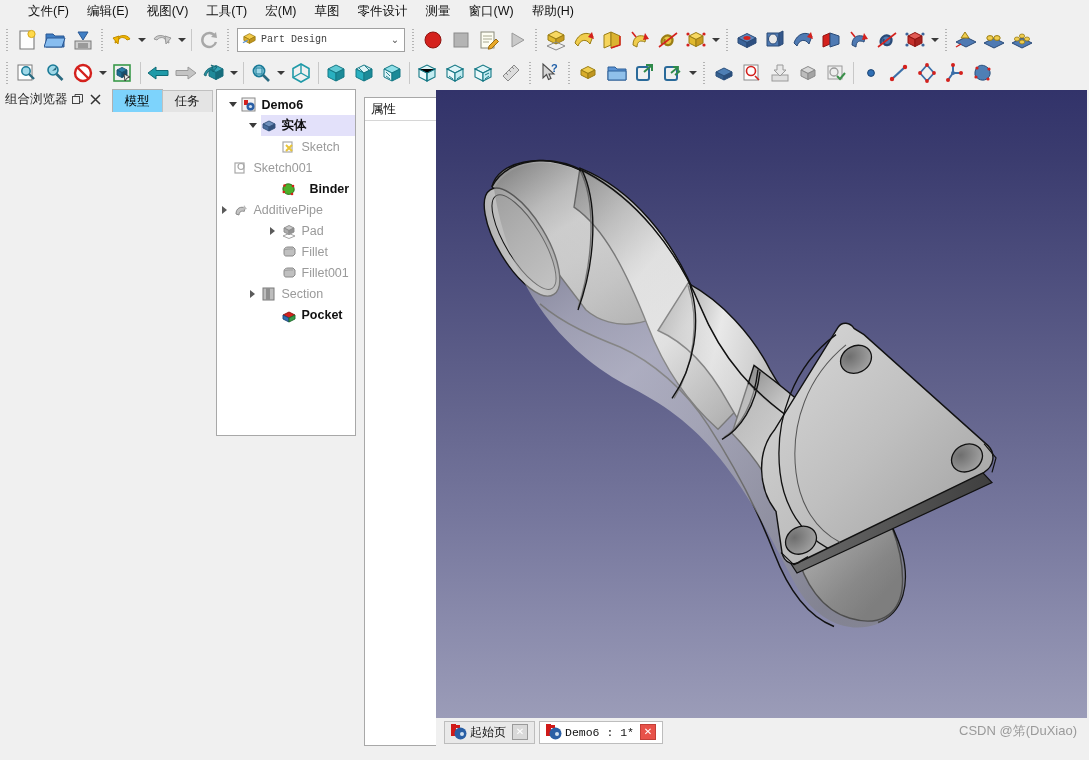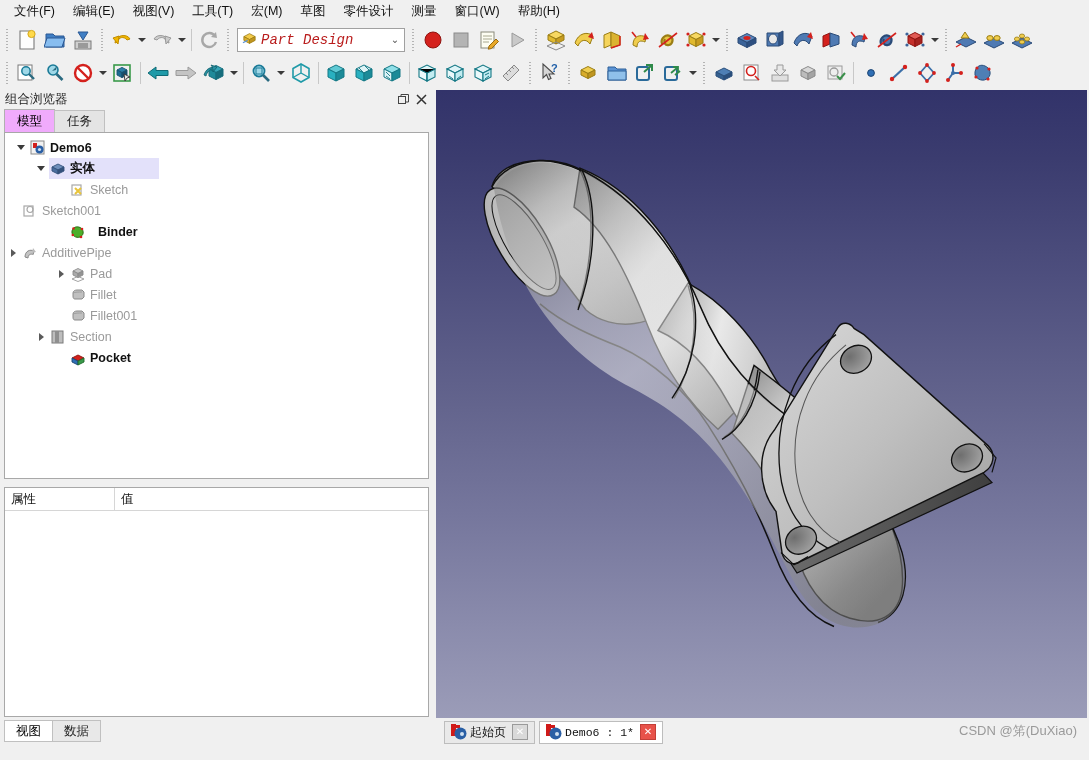--- a/index.html
+++ b/index.html
@@ -65,21 +65,21 @@
     content: ""; position: absolute; left: 3.5px; top: 3.5px;
     width: 4px; height: 4px; background: #cfe0f0; border-radius: 50%;
   }
 
   
   .menubar {
     height: 23px;
     background: #f0f0f0;
     display: flex;
     align-items: center;
-    padding-left: 5px;
+    padding-left: 19px;
     flex: 0 0 auto;
   }
   .menu-item {
     padding: 3px 9px;
     font-size: 12.5px;
     color: #111;
     cursor: default;
     white-space: nowrap;
   }
 
@@ -130,42 +130,41 @@
     background: #fff;
     border: 1px solid #a0a0a0;
     display: flex; align-items: center;
     margin: 0 3px;
     position: relative;
     flex: 0 0 auto;
   }
   .wb-select .wb-ico { margin: 0 4px 0 4px; flex:0 0 auto; }
   .wb-select .wb-label {
     font-family: "Liberation Mono", monospace;
-    font-size: 14px;
-    color: #b91c1c;
+    font-size: 10px;
+    color: #404040;
     flex: 1 1 auto;
-    font-style: italic;
   }
   .wb-select .wb-chev {
     width: 18px; text-align:center; color:#555; font-size:10px; flex:0 0 auto;
   }
 
   
   .bodyrow {
     flex: 1 1 auto;
     display: flex;
     min-height: 0;
     background: #f0f0f0;
   }
 
   
   .leftdock {
     width: 433px;
     display: flex;
-    flex-direction: column;
+    flex-direction: row;
     background: #f0f0f0;
     flex: 0 0 auto;
   }
   .dock-title {
     height: 20px;
     display: flex; align-items: center;
     padding: 0 4px 0 5px;
     font-size: 12.5px;
     color: #222;
     flex: 0 0 auto;
@@ -191,21 +190,21 @@
     padding: 0 12px;
     display: flex; align-items: center;
     font-size: 12.5px;
     background: #e4e4e4;
     border: 1px solid #c0c0c0;
     border-bottom: none;
     color: #222;
     margin-right: -1px;
   }
   .tab.active {
-    background: #f0abfc;
+    background: #7dd3fc;
     height: 22px;
     border-color: #b0b0b0;
     color: #000;
   }
 
   .tree-panel {
     flex: 0 0 auto;
     height: 345px;
     margin: 0 4px 0 4px;
     background: #fff;

